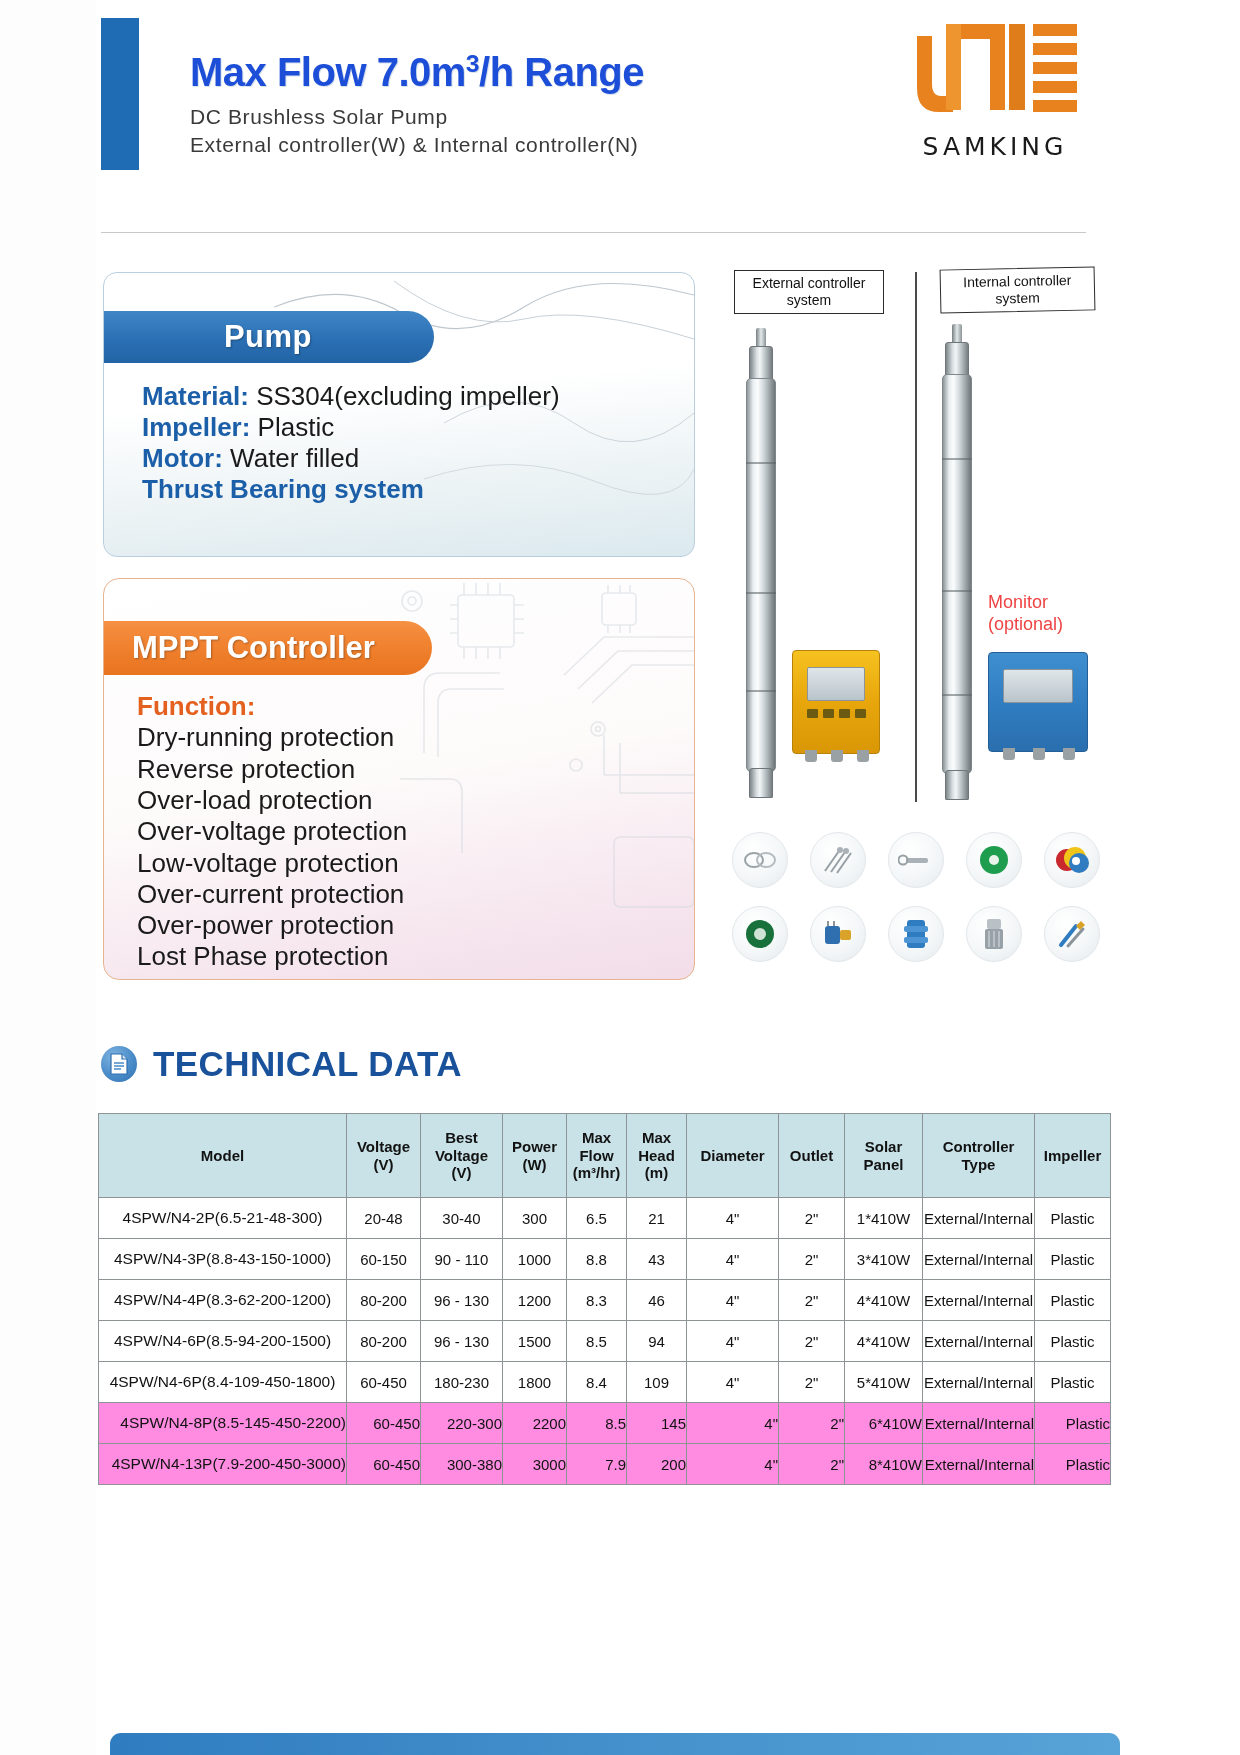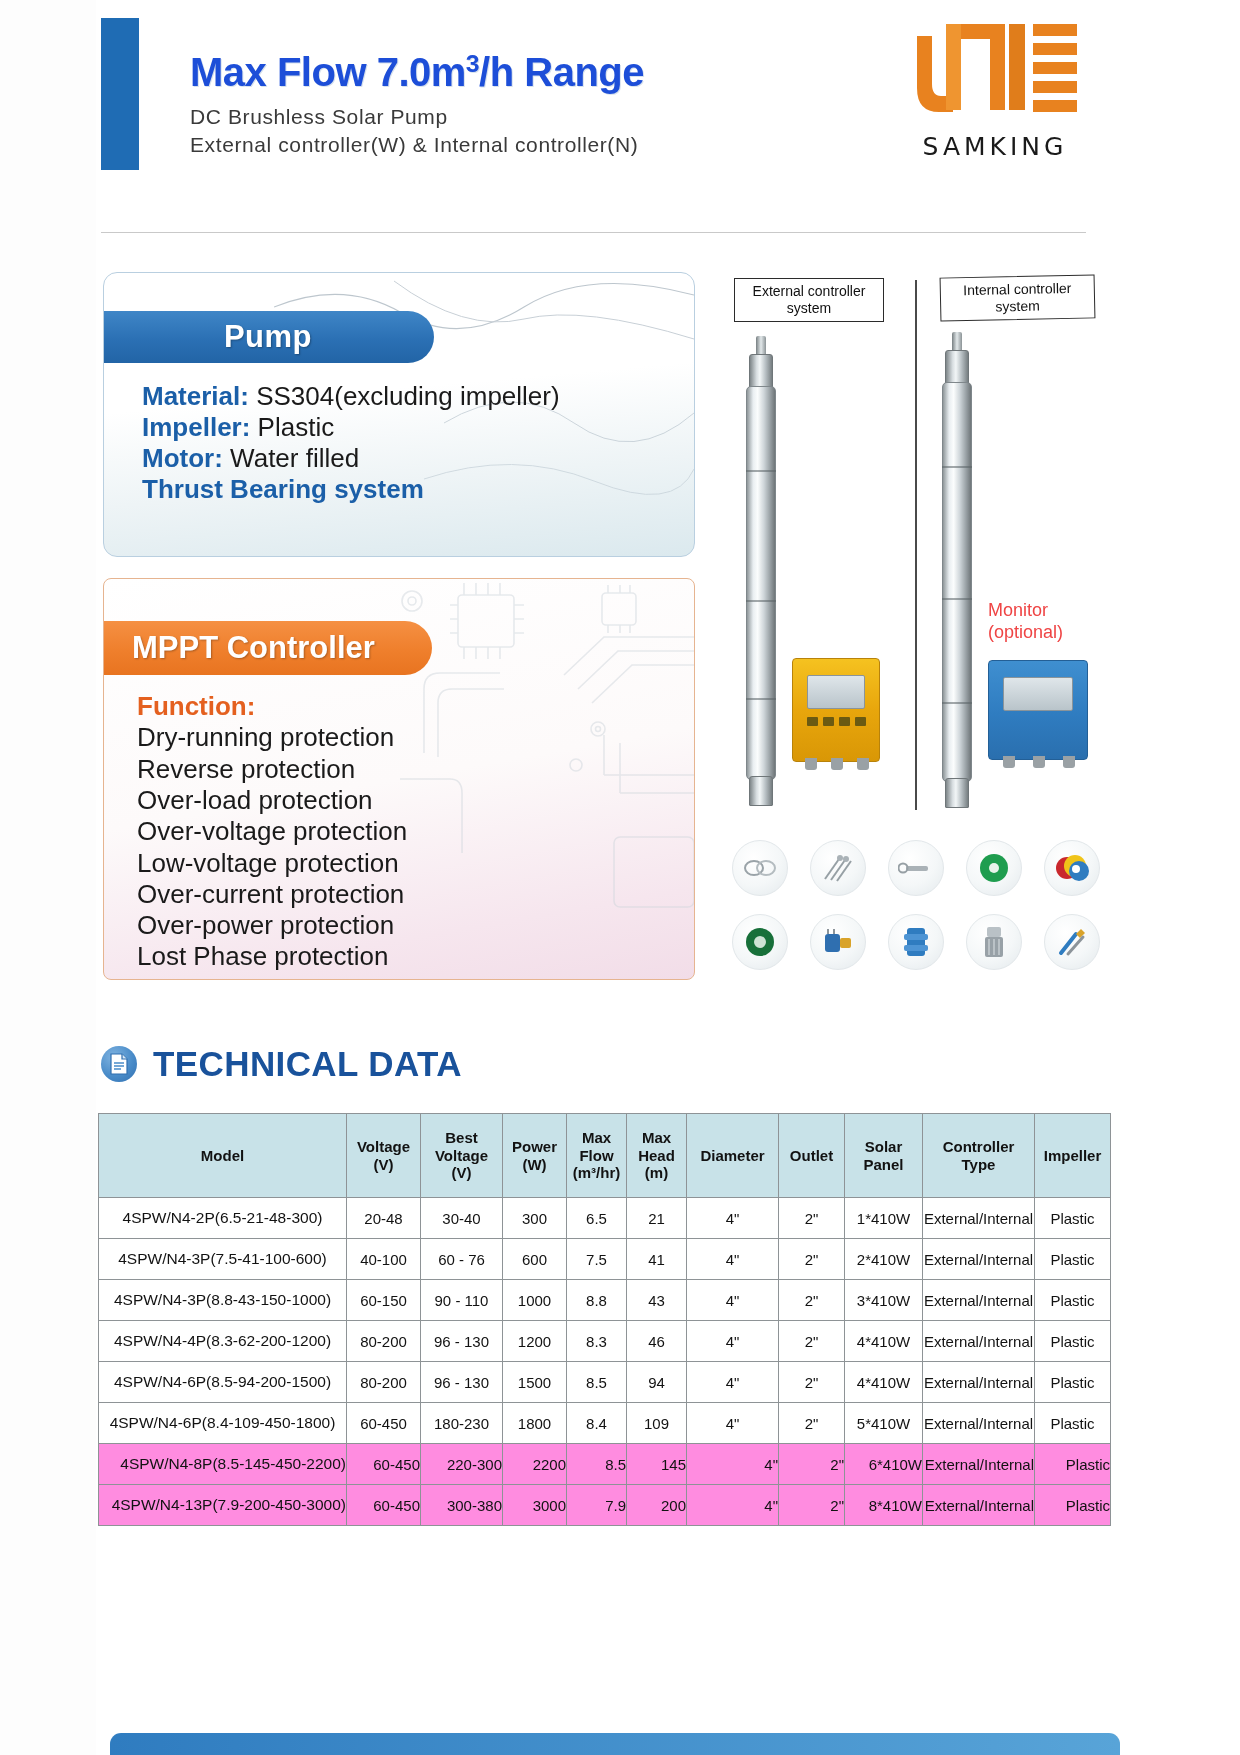--- a/index.html
+++ b/index.html
@@ -66,40 +66,40 @@
   }
   .pump-specs { position: absolute; left: 38px; top: 108px; width: 530px; }
   .spec-line { font-size: 26px; line-height: 1.19; color: #1a1a1a; white-space: nowrap; }
   .spec-key { color: #1b5fa8; font-weight: bold; }
   .spec-all-blue { color: #1b5fa8; font-weight: bold; }
 
   
   .mppt-card {
     position: absolute; left: 103px; top: 578px;
     width: 592px; height: 402px;
-    border: 1px solid #e6b490; border-radius: 8px;
+    border: 1px solid #e6b490; border-radius: 16px;
     background: linear-gradient(170deg,#ffffff 0%,#fdfafa 50%,#f6e6ee 82%,#f2dde8 100%);
     overflow: hidden;
   }
   .circuit { position: absolute; right: 0; top: 0; opacity: .5; }
   .pill-orange {
     position: absolute; left: -2px; top: 42px;
     width: 330px; height: 54px;
     background: linear-gradient(180deg,#f59043 0%,#ef7f2c 55%,#e87420 100%);
     border-radius: 0 27px 27px 0;
     color: #fff; font-size: 31px; font-weight: bold;
     display: flex; align-items: center; padding-left: 30px;
     text-shadow: 1px 1px 2px rgba(0,0,0,.28);
   }
   .mppt-list { position: absolute; left: 33px; top: 112px; width: 540px; }
   .func-label { font-size: 26px; font-weight: bold; color: #e4601f; line-height: 1.2; }
   .prot-item { font-size: 26px; color: #1a1a1a; line-height: 1.205; white-space: nowrap; }
 
   
-  .prod-panel { position: absolute; left: 712px; top: 270px; width: 390px; height: 720px; }
+  .prod-panel { position: absolute; left: 712px; top: 262px; width: 390px; height: 720px; }
   .sys-label {
     position: absolute; border: 1px solid #2b2b2b; background: #fff;
     font-size: 14px; text-align: center; color: #111; line-height: 1.22;
     padding: 4px 6px; font-weight: 500;
   }
   .lbl-ext { left: 22px; top: 8px; width: 150px; }
   .lbl-int { left: 228px; top: 6px; width: 155px; transform: rotate(-1.2deg); }
   .divider-v { position: absolute; left: 203px; top: 10px; width: 2px; height: 530px; background: #4a4a4a; }
   .pump-body {
     position: absolute; width: 30px; border-radius: 5px;
@@ -487,33 +487,20 @@
           <td>300</td>
           <td>6.5</td>
           <td>21</td>
           <td>4"</td>
           <td>2"</td>
           <td>1*410W</td>
           <td>External/Internal</td>
           <td>Plastic</td>
         </tr>
         <tr>
-          <td class="model">4SPW/N4-3P(7.5-41-100-600)</td>
-          <td>40-100</td>
-          <td>60 - 76</td>
-          <td>600</td>
-          <td>7.5</td>
-          <td>41</td>
-          <td>4"</td>
-          <td>2"</td>
-          <td>2*410W</td>
-          <td>External/Internal</td>
-          <td>Plastic</td>
-        </tr>
-        <tr>
           <td class="model">4SPW/N4-3P(8.8-43-150-1000)</td>
           <td>60-150</td>
           <td>90 - 110</td>
           <td>1000</td>
           <td>8.8</td>
           <td>43</td>
           <td>4"</td>
           <td>2"</td>
           <td>3*410W</td>
           <td>External/Internal</td>

